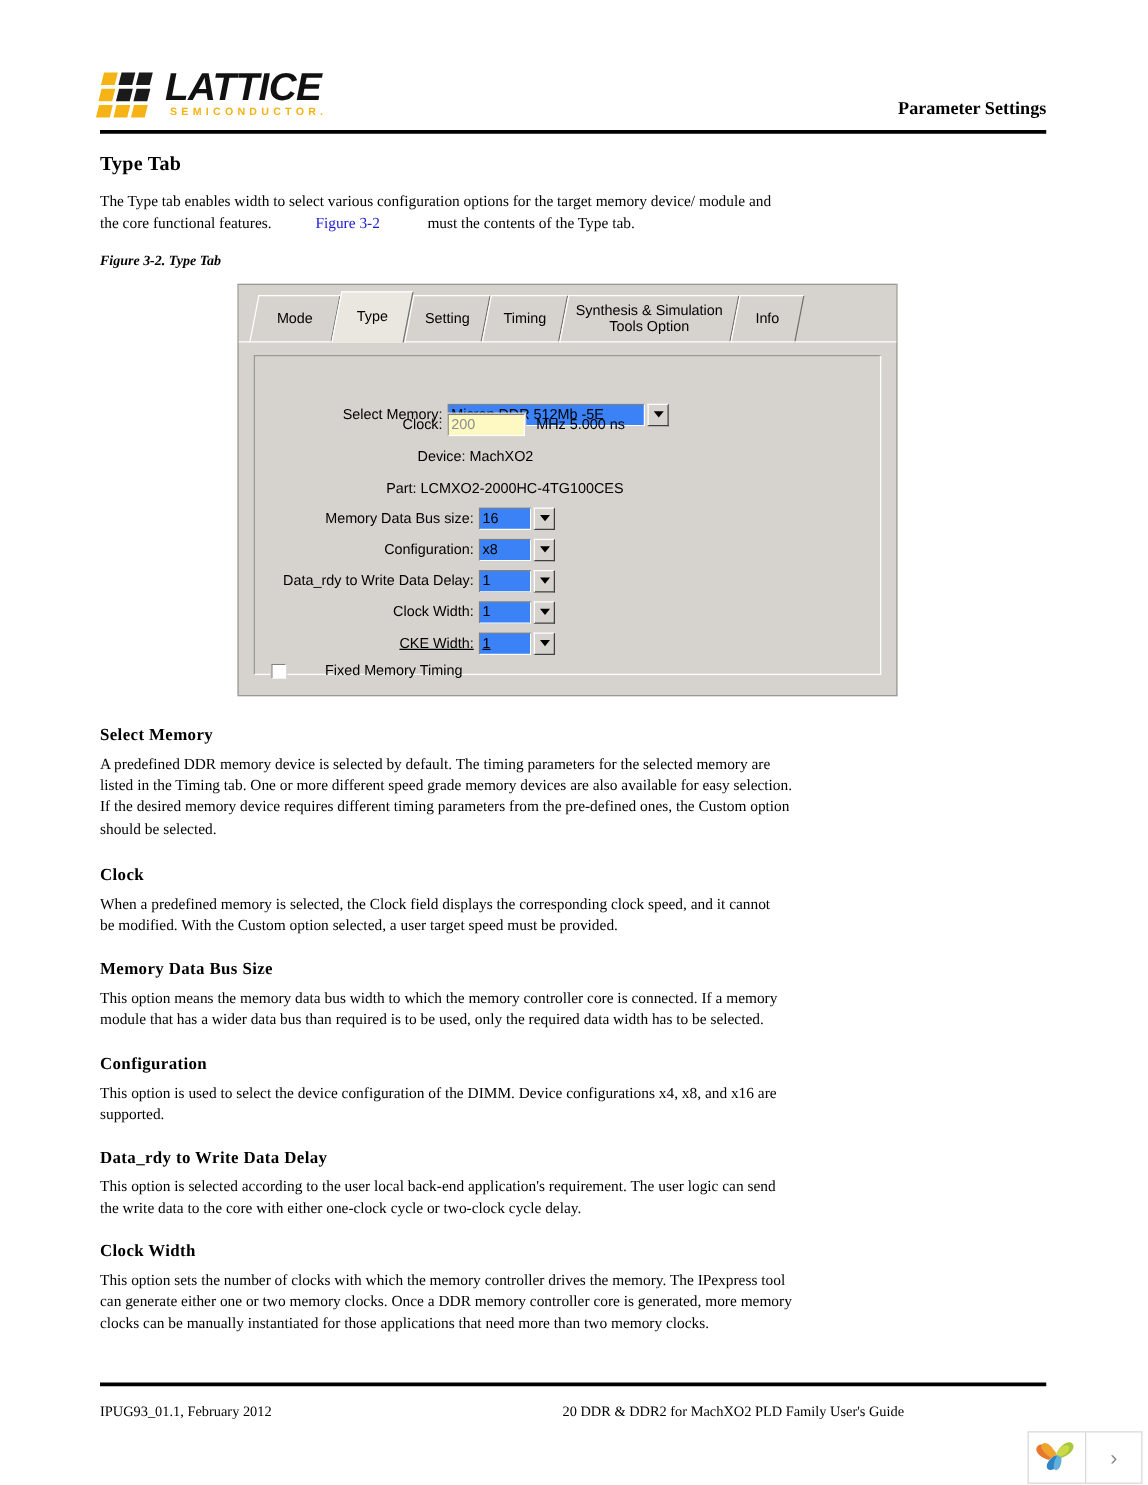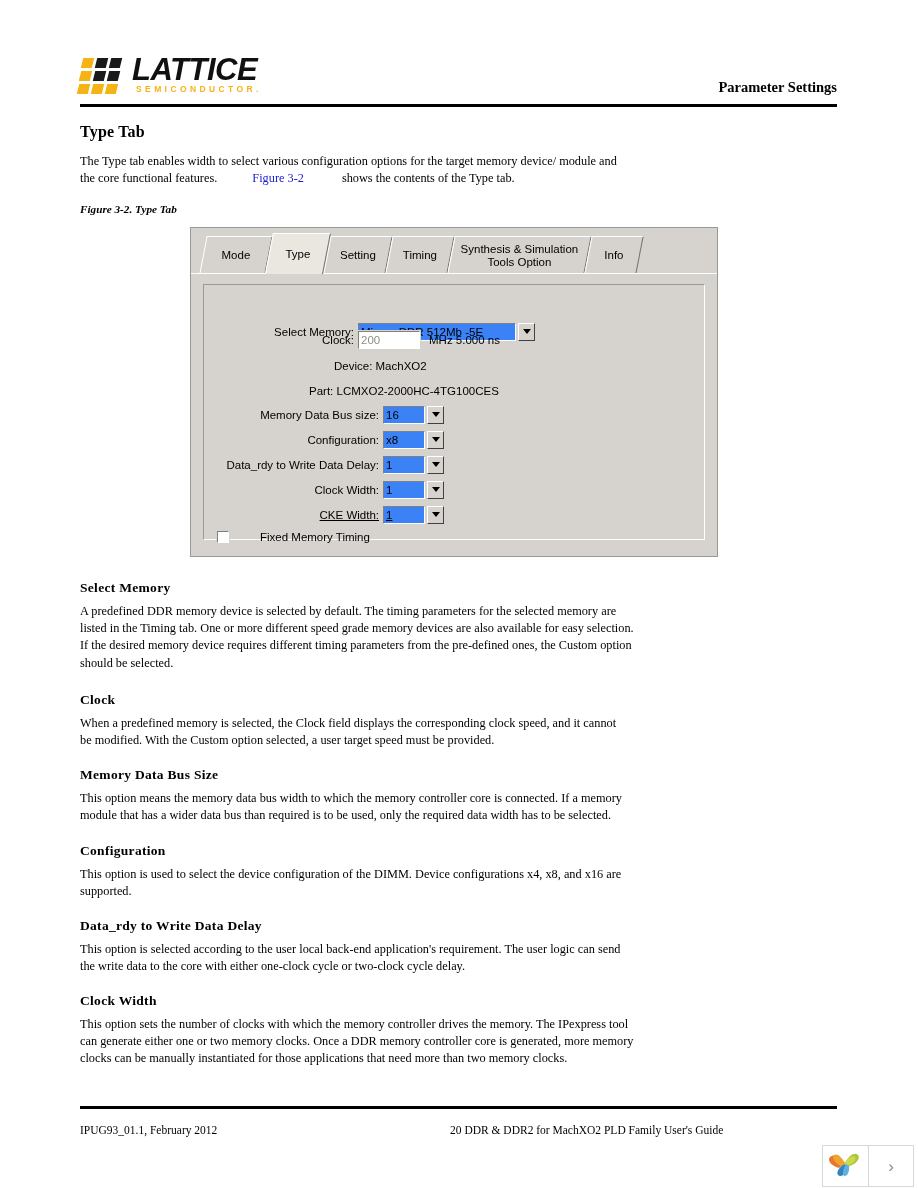--- a/index.html
+++ b/index.html
@@ -219,21 +219,21 @@
     font-family: "Liberation Sans", sans-serif;
     font-size: 11.5px;
     color: #000;
     padding: 0 2px;
     height: 18px;
     line-height: 17px;
     overflow: hidden;
     white-space: nowrap;
   }
   .textbox.disabled {
-    background: #ffffff;
+    background: #fef9c3;
     color: #8e8e8a;
   }
   .combo-btn {
     width: 17px;
     height: 18px;
     background: #d6d3ce;
     border-top: 1px solid #ffffff;
     border-left: 1px solid #ffffff;
     border-right: 1px solid #404040;
     border-bottom: 1px solid #404040;
@@ -358,21 +358,21 @@
     </div>
 
     <div class="header-title">Parameter Settings</div>
   </div>
   <div class="header-rule"></div>
 
   <div class="h1" style="left:80px; top:123px;">Type Tab</div>
 
   <div class="para" style="left:80px; top:153px; width:545px;">
     <span>The Type tab enables width to select various configuration options for the target memory device/ module and the core functional features.</span>
-    <span style="display:inline-block;width:32px"></span><span class="link">Figure 3-2</span><span style="display:inline-block;width:38px"></span><span>shows the contents of the Type tab.</span>
+    <span style="display:inline-block;width:32px"></span><span class="link">Figure 3-2</span><span style="display:inline-block;width:38px"></span><span>must the contents of the Type tab.</span>
   </div>
 
   <div class="figcap" style="left:80px; top:203px;">Figure 3-2. Type Tab</div>
 
   <div class="dialog">
 
     <div class="tabstrip">
       <div class="tab" style="left:12px;  width:66px;">
           <span class="tab-label">Mode</span>
         </div>

